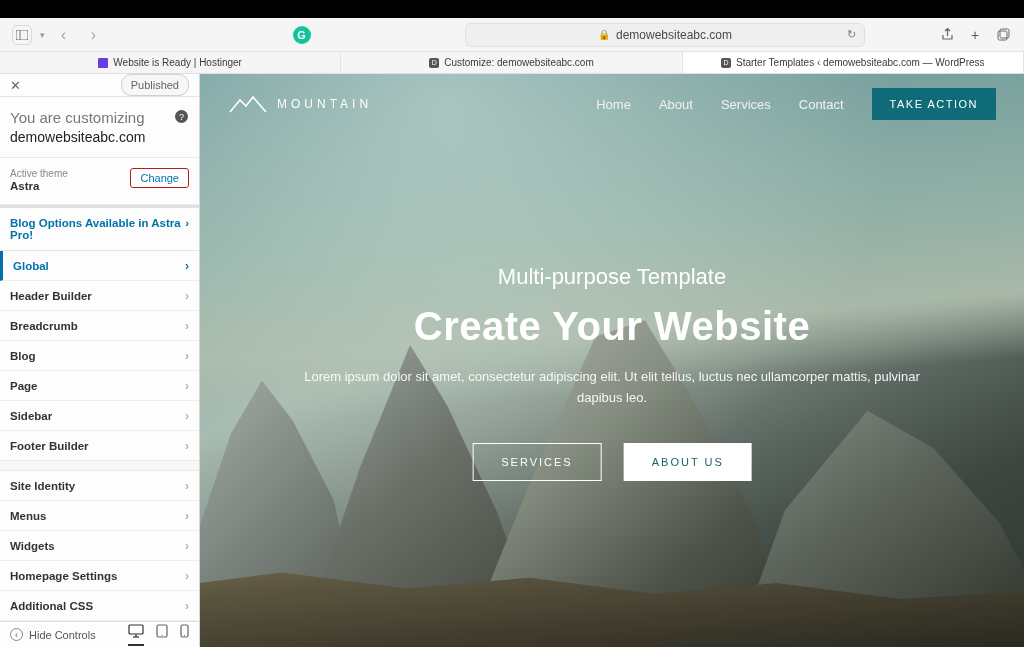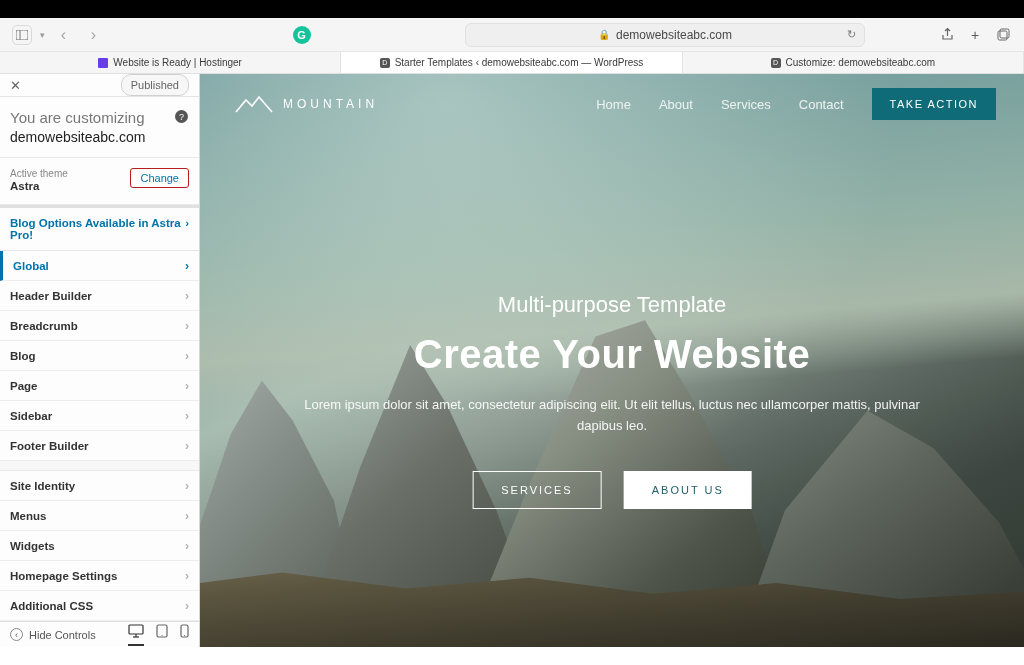--- a/index.html
+++ b/index.html
@@ -64,30 +64,30 @@
     .preview { flex:1; position:relative; overflow:hidden; background:linear-gradient(155deg,#5f8c93 0%,#7aa0a0 20%,#a6bbb0 38%,#86938a 52%,#5b6760 66%,#3d4640 80%,#2e352f 100%); }
     .sky { position:absolute; inset:0; background:radial-gradient(ellipse at 30% 5%,rgba(220,235,225,.5),transparent 55%), linear-gradient(175deg,#6d999b 0%,#91b0a6 30%,#a8b8a8 45%, transparent 55%); }
     .mountains { position:absolute; bottom:0; left:0; right:0; height:62%; }
     .peak { position:absolute; bottom:0; }
     .peak1 { left:-5%; width:25%; height:75%; background:linear-gradient(135deg,#aab2b0 0%,#868e89 40%,#525850 100%); clip-path:polygon(0 100%,35% 20%,50% 0,65% 15%,85% 45%,100% 100%); }
     .peak2 { left:12%; width:30%; height:85%; background:linear-gradient(140deg,#9ea8a2 0%,#6a7068 45%,#3d4239 100%); clip-path:polygon(0 100%,25% 40%,45% 0,60% 20%,80% 55%,100% 100%); }
     .peak3 { left:32%; width:40%; height:92%; background:linear-gradient(140deg,#b0b6ad 0%,#878e82 35%,#4e5449 70%,#31362d 100%); clip-path:polygon(0 100%,20% 50%,40% 5%,55% 0,70% 25%,88% 60%,100% 100%); }
     .peak4 { right:-5%; width:40%; height:70%; background:linear-gradient(145deg,#8b9389 0%,#5e655c 40%,#3a4038 80%); clip-path:polygon(0 100%,15% 45%,40% 5%,60% 20%,80% 50%,100% 100%); }
     .ridge { position:absolute; bottom:0; left:0; right:0; height:30%; background:linear-gradient(175deg,#7a7359 0%,#5c5640 30%,#3e3a2c 70%,#2a2820 100%); clip-path:polygon(0 40%,10% 30%,25% 45%,40% 35%,55% 50%,70% 40%,85% 55%,100% 48%,100% 100%,0 100%); }
 
-    .nav { position:absolute; top:14px; left:6px; right:0; display:flex; align-items:center; padding:0 28px; color:#fff; }
+    .nav { position:absolute; top:14px; left:0; right:0; display:flex; align-items:center; padding:0 28px; color:#fff; }
     .logo { display:flex; align-items:center; gap:9px; }
     .logo-svg { width:40px; height:20px; }
     .logo-text { font-size:12px; letter-spacing:4px; font-weight:500; }
     .navlinks { margin-left:auto; display:flex; align-items:center; gap:28px; font-size:13px; color:#eef3f0; }
     .navlinks span { cursor:pointer; }
     .cta { background:#0f6b77; color:#fff; padding:10px 18px; font-size:11px; letter-spacing:1.5px; border:none; cursor:pointer; }
 
     .hero { position:absolute; top:190px; left:50%; transform:translateX(-50%); width:78%; text-align:center; color:#fff; }
-    .hero .tag { font-size:22px; font-weight:500;margin-top:28px; }
+    .hero .tag { font-size:22px; font-weight:500; }
     .hero h1 { font-size:40px; font-weight:600; margin-top:14px; letter-spacing:.5px; }
     .hero .desc { font-size:13px; line-height:1.6; margin-top:18px; opacity:.92; }
     .hero-btns { margin-top:34px; display:flex; justify-content:center; gap:22px; }
     .btn-outline { border:1px solid #fff; background:transparent; color:#fff; padding:12px 28px; font-size:11px; letter-spacing:2px; cursor:pointer; }
     .btn-fill { background:#fff; color:#1d5e68; padding:12px 28px; font-size:11px; letter-spacing:2px; border:none; cursor:pointer; }
   </style>
 </head>
 <body>
 
 <div class="blackbar"></div>
@@ -122,27 +122,27 @@
         </svg>
       </span>
   </div>
 </div>
 
 <div class="tabstrip">
   <div class="tab">
     <span class="hicon"></span>
     <span>Website is Ready | Hostinger</span>
   </div>
+  <div class="tab">
+    <span class="wpicon">D</span>
+    <span>Customize: demowebsiteabc.com</span>
+  </div>
   <div class="tab active">
     <span class="wpicon">D</span>
     <span>Starter Templates ‹ demowebsiteabc.com — WordPress</span>
-  </div>
-  <div class="tab">
-    <span class="wpicon">D</span>
-    <span>Customize: demowebsiteabc.com</span>
   </div>
 </div>
 
 <div class="workspace">
 
   <aside class="panel">
     <div class="panel-top">
       <span class="close">✕</span>
       <button class="publish">Published</button>
     </div>

